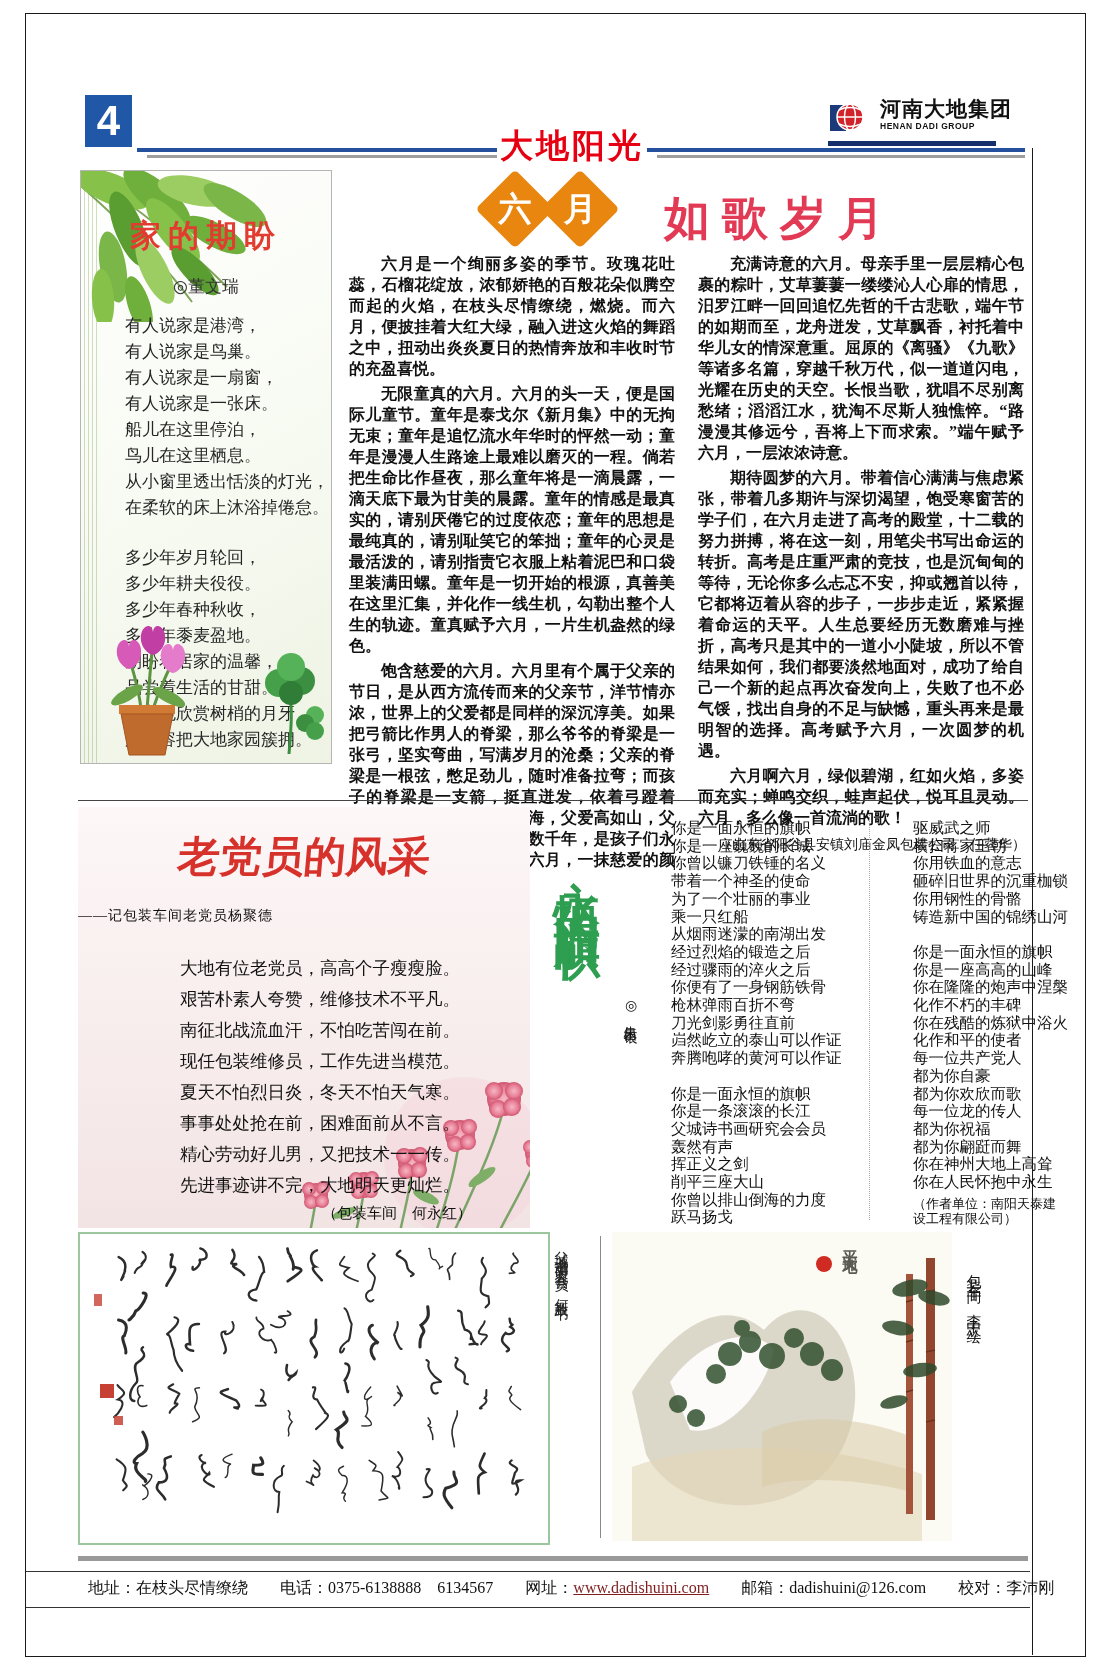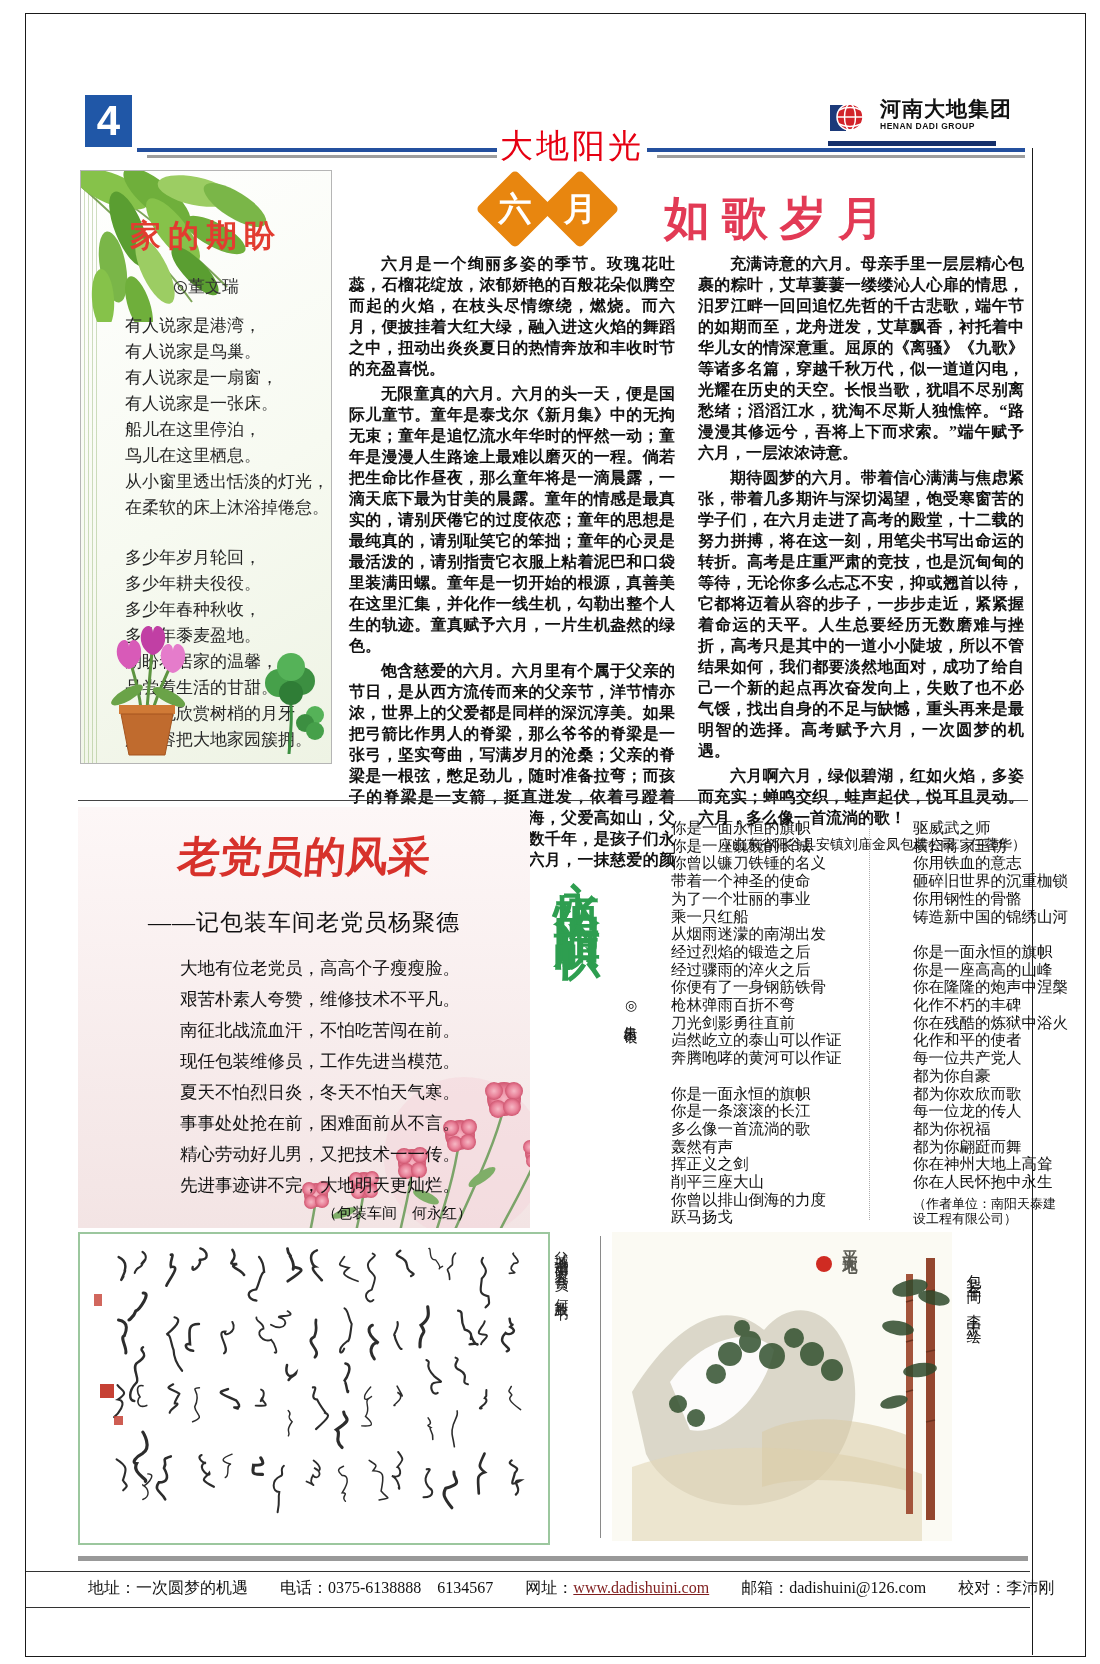--- a/index.html
+++ b/index.html
@@ -11,21 +11,21 @@
 
   
   #frame{left:25px;top:13px;width:1059px;height:1642px;border:1px solid #1a1a1a;}
   #inner-vline{left:1032px;top:148px;width:1px;height:1507px;background:#1a1a1a;}
 
   
   #pagenum{left:85px;top:95px;width:47px;height:52px;background:#2057a7;color:#fff;
            font-size:42px;font-weight:bold;text-align:center;line-height:52px;}
   .rule-blue{height:4px;background:#24509e;}
   .rule-gray{height:3px;background:#9e9e9e;}
-  #masthead{left:497px;top:124px;width:150px;text-align:center;font-size:33px;font-weight:normal;
+  #masthead{left:497px;top:124px;width:150px;text-align:center;font-size:33px;font-weight:bold;
             color:#e60012;letter-spacing:3px;}
   #logo{left:828px;top:97px;display:flex;gap:12px;align-items:flex-start;}
   #logo .cn{font-size:21px;font-weight:bold;letter-spacing:1px;line-height:24px;}
   #logo .en{font-size:8.5px;font-weight:bold;letter-spacing:.5px;}
   #logo-bar{left:828px;top:141px;width:168px;height:5px;background:#16306b;}
 
   
   #home-box{left:80px;top:170px;width:250px;height:592px;border:1px solid #b5b5b5;overflow:hidden;
             background:linear-gradient(150deg,#ffffff 0%,#f7faf1 55%,#eef3e4 100%);}
   #home-box .stripes{position:absolute;left:3px;top:0;bottom:0;width:15px;
@@ -46,21 +46,21 @@
   .para{text-indent:2em;margin:4px;font-weight:bold;}
   #june-attr{text-align:right;font-size:14px;margin-top:6px;padding-right:2px;}
 
   #separator{left:78px;top:800px;width:950px;height:1px;background:#444;}
 
   
   #party-box{left:78px;top:807px;width:452px;height:421px;overflow:hidden;
              background:linear-gradient(#fdf7f7,#f3e4e4);}
   #party-title{position:absolute;left:0;right:0;top:22px;text-align:center;font-size:42px;font-weight:bold;
              color:#d7312b;transform:skewX(-5deg);}
-  #party-sub{position:absolute;left:0;right:0;top:100px;text-align:center;font-size:23px;letter-spacing:1px;}
+  #party-sub{position:absolute;left:0;right:0;top:100px;text-align:left;font-size:14px;letter-spacing:1px;}
   #party-lines{position:absolute;left:102px;top:146px;font-size:17.5px;line-height:31px;}
   #party-attr{position:absolute;right:58px;top:397px;font-size:15px;}
 
   
   #banner{left:533px;top:807px;width:495px;height:421px;}
   #banner-div{position:absolute;left:336px;top:8px;height:405px;border-left:1px dotted #aaa;}
   #banner-title{position:absolute;left:14px;top:36px;font-size:46px;font-weight:bold;color:#2e9e50;
              letter-spacing:14px;}
   #banner-author{position:absolute;left:88px;top:190px;font-size:14px;letter-spacing:2px;}
   .bcol{position:absolute;top:12px;font-size:15.5px;line-height:17.7px;margin-left:28px;}
@@ -326,21 +326,21 @@
         <div class="bline">经过烈焰的锻造之后</div>
         <div class="bline">经过骤雨的淬火之后</div>
         <div class="bline">你便有了一身钢筋铁骨</div>
         <div class="bline">枪林弹雨百折不弯</div>
         <div class="bline">刀光剑影勇往直前</div>
         <div class="bline">岿然屹立的泰山可以作证</div>
         <div class="bline">奔腾咆哮的黄河可以作证</div>
         <div class="bline"></div>
         <div class="bline">你是一面永恒的旗帜</div>
         <div class="bline">你是一条滚滚的长江</div>
-        <div class="bline">多么像一首流淌的歌</div>
+        <div class="bline">父城诗书画研究会会员</div>
         <div class="bline">轰然有声</div>
         <div class="bline">挥正义之剑</div>
         <div class="bline">削平三座大山</div>
         <div class="bline">你曾以排山倒海的力度</div>
         <div class="bline">跃马扬戈</div>
       </div>
     <div id="banner-colB" class="bcol">
       <div>
           <div class="bline">驱威武之师</div>
           <div class="bline">横扫蒋家王朝</div>
@@ -482,21 +482,21 @@
       </g>
       <circle cx="212" cy="32" r="8" fill="#cf2b22"></circle>
     </svg>
     <div id="paint-inscription" class="vtext">平安大地</div>
   </div>
   <div id="painting-caption" class="abs vtext">包装车间　李中立绘</div>
 
   <div id="f-bar" class="abs"></div>
   <div class="abs f-line" style="top:1571px;"></div>
   <div id="f-text" class="abs">
-    <span><span>地址：</span><span>一次圆梦的机遇</span></span>
+    <span><span>地址：</span><span>在枝头尽情缭绕</span></span>
     <span><span>电话：</span><span>0375-6138888　6134567</span></span>
     <span><span>网址：</span><a class="flink">www.dadishuini.com</a></span>
     <span><span>邮箱：</span><span>dadishuini@126.com</span></span>
     <span><span>校对：</span><span>李沛刚</span></span>
   </div>
   <div class="abs f-line" style="top:1607px;"></div>
 
 </div>
 
 </body></html>

